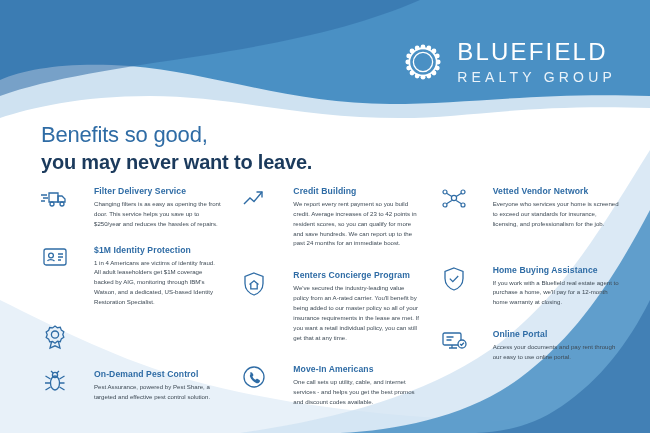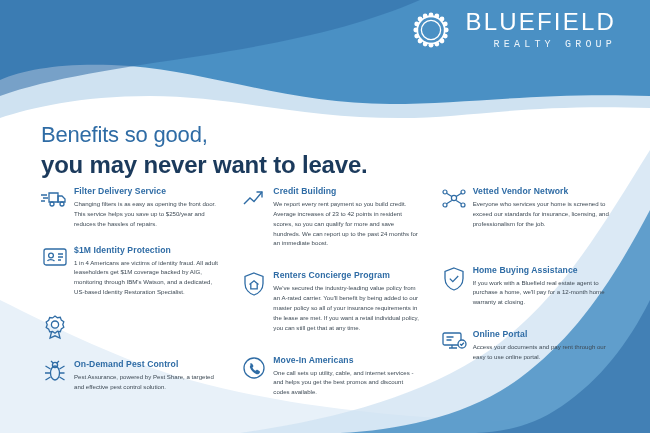--- a/index.html
+++ b/index.html
@@ -18,78 +18,77 @@
   }
   .bg-svg {
     position: absolute;
     top: 0; left: 0;
     width: 650px;
     height: 433px;
     z-index: 0;
   }
   .brand {
     position: absolute;
-    top: 8px;
+    top: 40px;
     right: 34px;
     display: flex;
     align-items: center;
     gap: 12px;
     z-index: 3;
   }
   .brand-mark { width: 44px; height: 44px; }
   .brand-text { color: #ffffff; line-height: 1; }
   .brand-name {
     font-size: 24px;
     letter-spacing: 2.2px;
     font-weight: 400;
     color: #ffffff;
   }
   .brand-sub {
-    font-size: 10px;
+    font-size: 14px;
     letter-spacing: 4.2px;
     margin-top: 6px;
     color: #eaf3fa;
     text-align: right;
-    font-family: Liberation Mono, monospace;
   }
 
   .headline {
     position: absolute;
     left: 41px;
     top: 122px;
     z-index: 3;
   }
   .headline-1 {
     font-size: 22px;
     color: #2f6ca5;
     font-weight: 400;
     letter-spacing: -0.2px;
   }
   .headline-2 {
-    font-size: 24px;
+    font-size: 20px;
     color: #1b3a5c;
     font-weight: bold;
     margin-top: 3px;
     letter-spacing: -0.2px;
   }
 
   .columns {
     position: absolute;
     left: 40px;
     top: 186px;
     width: 580px;
     display: flex;
     gap: 18px;
     z-index: 3;
   }
   .col { width: 186px; }
   .col-2 { padding-top: 0px; }
   .col-3 { padding-top: 0px; }
 
-  .item { display: flex; gap: 4px; margin-bottom: 16px; }
+  .item { display: flex; gap: 24px; margin-bottom: 16px; }
   .item-icon {
     width: 30px;
     min-width: 30px;
     height: 30px;
     display: flex;
     align-items: flex-start;
     justify-content: center;
     padding-top: 1px;
   }
   .item-body { flex: 1; }

